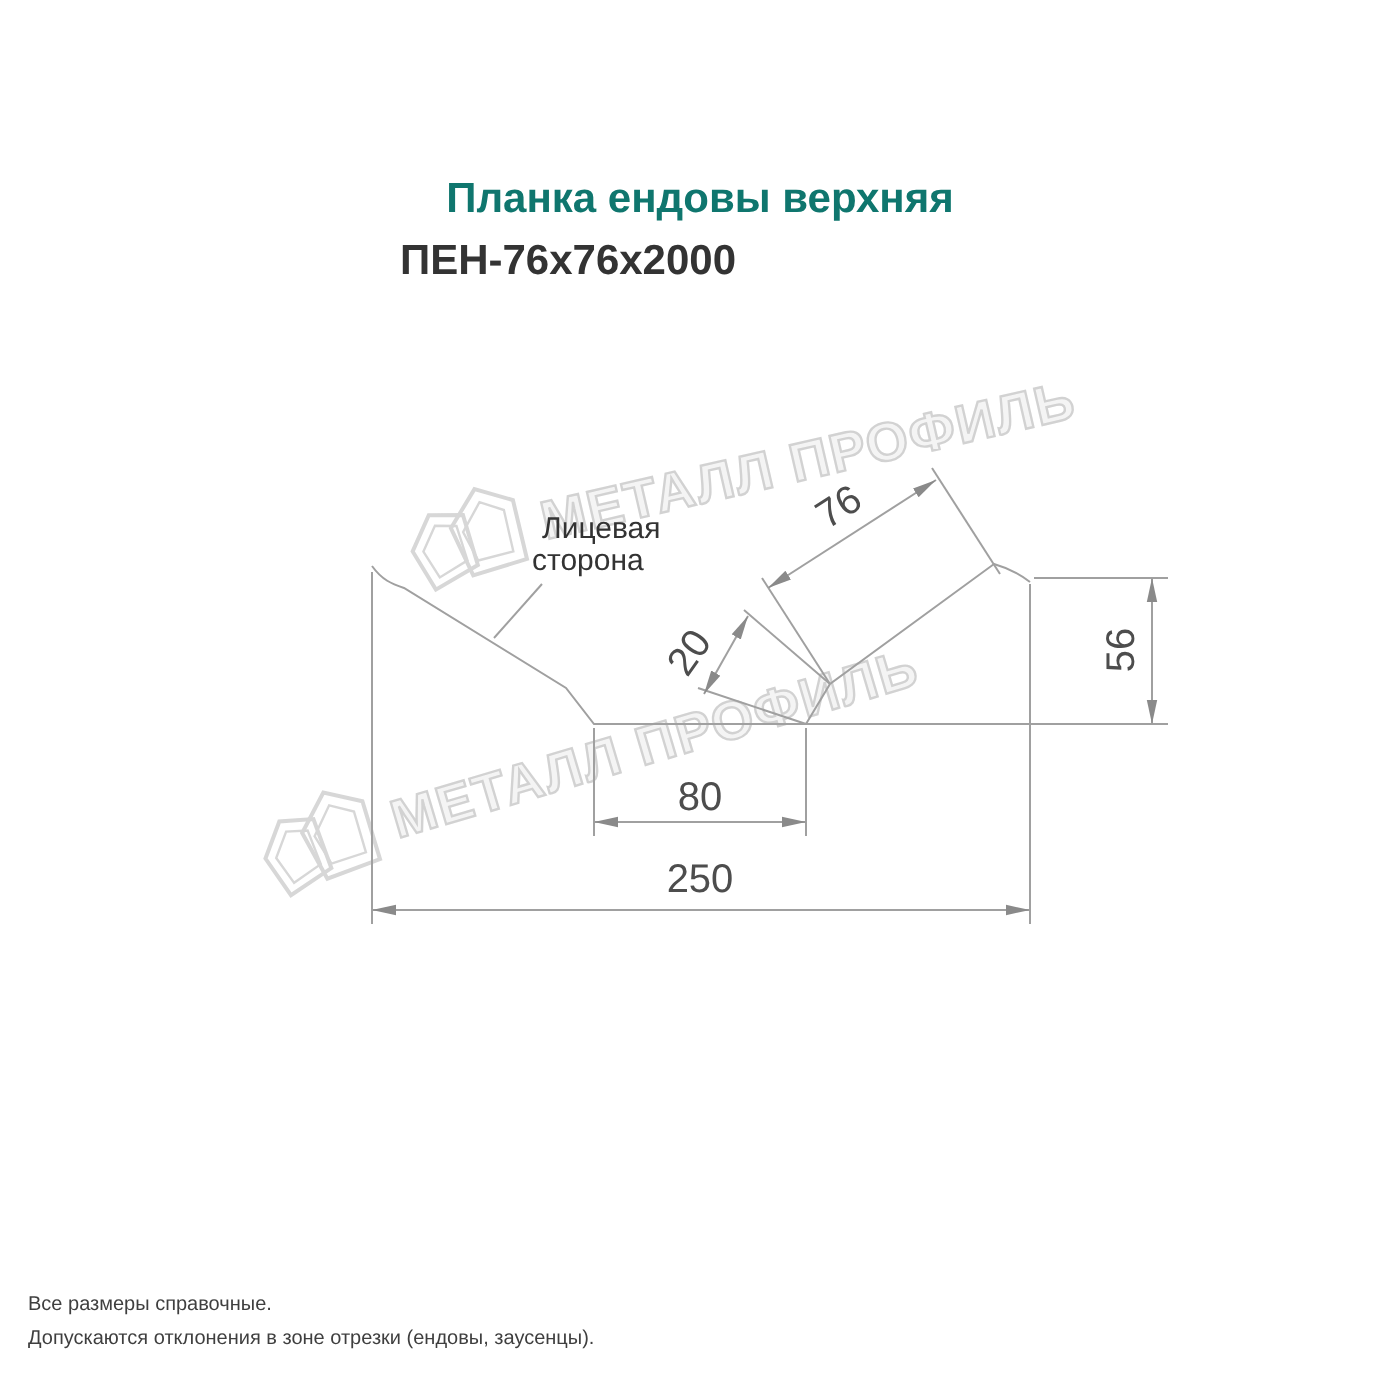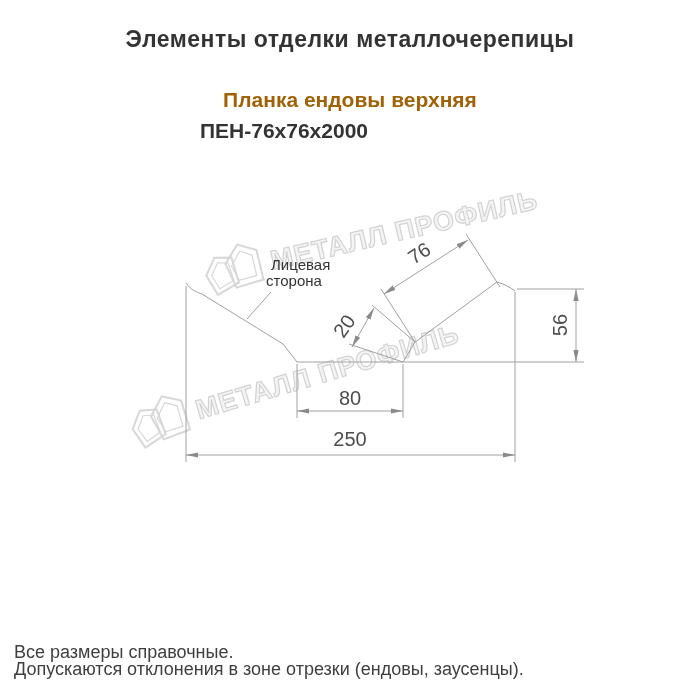--- a/index.html
+++ b/index.html
@@ -7,21 +7,21 @@
     position:relative;width:700px;height:700px;background:#ffffff;
     font-family:"Liberation Sans", sans-serif;overflow:hidden;
   }
   
   .title{
     position:absolute;left:0;top:26px;width:700px;text-align:center;
     font-size:23px;font-weight:bold;color:#333;letter-spacing:0.5px;
   }
   .product-name{
     position:absolute;left:0;top:88px;width:700px;text-align:center;
-    font-size:21px;font-weight:bold;color:#a16207;
+    font-size:21px;font-weight:bold;color:#0f766e;
   }
   .product-code{
     position:absolute;left:0;top:119px;width:568px;text-align:center;
     font-size:21px;font-weight:bold;color:#333;
   }
   
   .watermark{
     position:absolute;display:flex;align-items:center;gap:8px;
     opacity:0.6;pointer-events:none;white-space:nowrap;
   }
@@ -37,21 +37,21 @@
   .dim-text{
     font-family:"Liberation Sans", sans-serif;font-size:20px;fill:#4d4d4d;
   }
   .face-label{
     position:absolute;left:266px;top:257px;font-size:15px;line-height:16px;
     color:#333;
   }
   .face-label .l1{padding-left:5px;text-align:center;}
   
   .footer{
-    position:absolute;left:14px;top:644px;font-size:18px;line-height:17px;color:#3f3f3f;
+    position:absolute;left:14px;top:644px;font-size:10px;line-height:17px;color:#3f3f3f;
   }
 </style>
 </head>
 <body>
 
 <div class="page">
 
   <div class="watermark wm-upper">
     <svg width="62" height="52" viewBox="0 0 62 52">
       <g fill="none" stroke="#bdbdbd" stroke-width="2" transform="rotate(-8 31 26)">
@@ -69,21 +69,20 @@
       <g fill="none" stroke="#bdbdbd" stroke-width="2" transform="rotate(-8 31 26)">
         <path d="M4,22 L18,8 L34,14 L32,40 L8,44 Z"></path>
         <path d="M9,24 L19,14 L29,18 L28,36 L12,39 Z" stroke-width="1.2"></path>
         <path d="M26,18 L44,4 L60,16 L56,46 L28,44 Z"></path>
         <path d="M31,22 L44,11 L54,19 L51,40 L33,38 Z" stroke-width="1.2"></path>
       </g>
     </svg>
     <span class="wm-text">МЕТАЛЛ ПРОФИЛЬ</span>
   </div>
 
-  <div class="title">Элементы отделки металлочерепицы</div>
   <div class="product-name">Планка ендовы верхняя</div>
   <div class="product-code">ПЕН-76х76х2000</div>
 
   <svg class="drawing" width="700" height="700" viewBox="0 0 700 700">
     <defs>
       <marker id="arr" viewBox="0 0 12 6" refX="12" refY="3" markerWidth="12" markerHeight="6" markerUnits="userSpaceOnUse" orient="auto-start-reverse">
         <path d="M12,3 L0,0.4 L0,5.6 Z" fill="#8a8a8a"></path>
       </marker>
     </defs>
 

